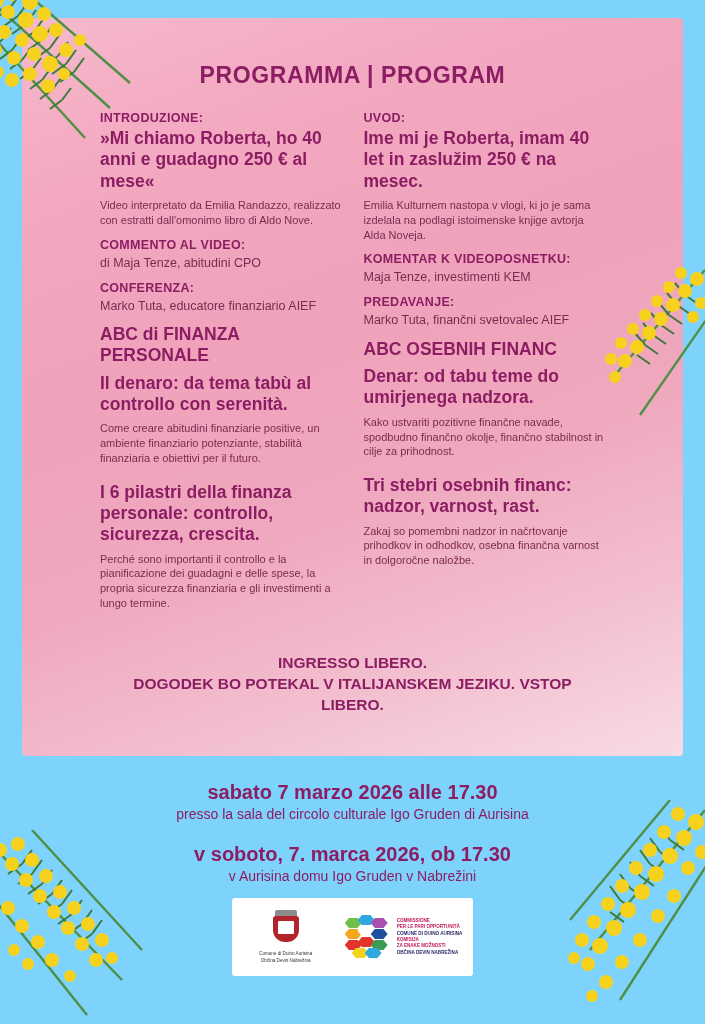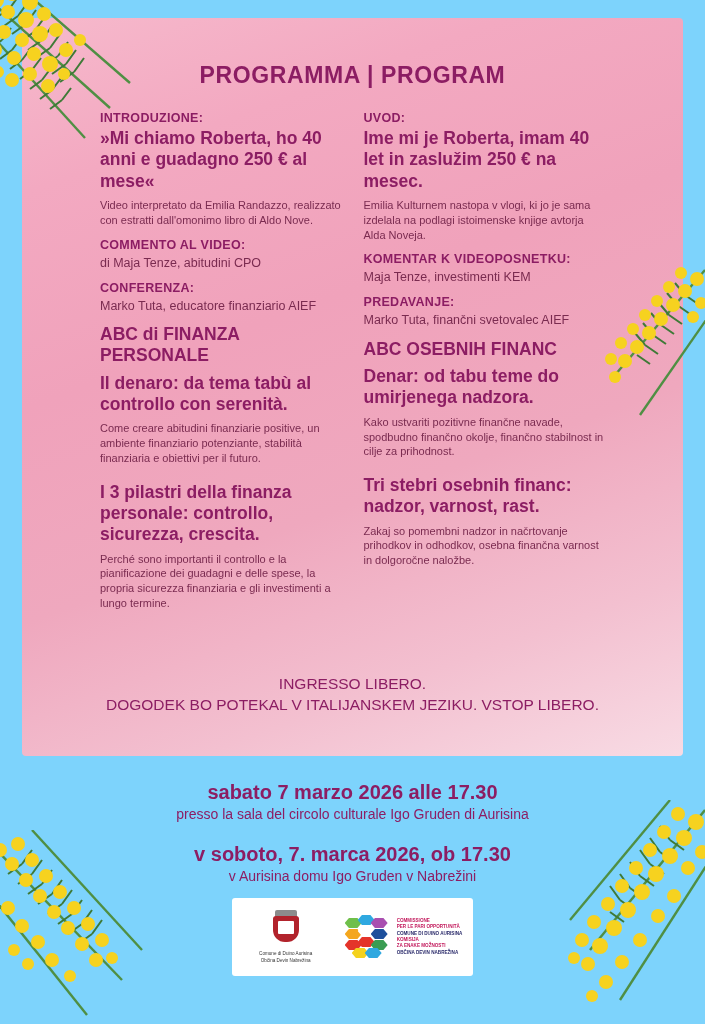--- a/index.html
+++ b/index.html
@@ -85,21 +85,21 @@
   }
   .gap-s { height: 6px; }
 
   .free-entry {
     position: absolute;
     left: 0;
     right: 0;
     bottom: 6px;
     text-align: center;
     color: #8c1d63;
-    font-weight: normal;
+    font-weight: bold;
     font-size: 15.5px;
     line-height: 1.35;
   }
 
   
   .when {
     position: absolute;
     left: 0;
     right: 0;
     top: 779px;
@@ -197,21 +197,21 @@
           <div class="small">di Maja Tenze,  abitudini CPO</div>
 
           <div class="lbl">CONFERENZA:</div>
           <div class="small">Marko Tuta, educatore finanziario AIEF</div>
 
           <div class="hdl">ABC di FINANZA PERSONALE</div>
           <div class="hdl">Il denaro: da tema tabù al controllo con serenità.</div>
           <div class="body">Come creare abitudini finanziarie positive, un ambiente finanziario potenziante, stabilità finanziaria e obiettivi per il futuro.</div>
 
           <div class="gap-s"></div>
-          <div class="hdl">I 3 pilastri della finanza personale: controllo, sicurezza, crescita.</div>
+          <div class="hdl">I 6 pilastri della finanza personale: controllo, sicurezza, crescita.</div>
           <div class="body">Perché sono importanti il controllo e la pianificazione dei guadagni e delle spese, la propria sicurezza finanziaria e gli investimenti a lungo termine.</div>
         </div>
 
         <div class="col">
           <div class="lbl">UVOD:</div>
           <div class="hdl">Ime mi je Roberta, imam 40 let in zaslužim 250 € na mesec.</div>
           <div class="body">Emilia Kulturnem nastopa v vlogi, ki jo je sama izdelala na podlagi istoimenske knjige avtorja Alda Noveja.</div>
 
           <div class="lbl">KOMENTAR K VIDEOPOSNETKU:</div>
           <div class="small">Maja Tenze,  investimenti KEM</div>

